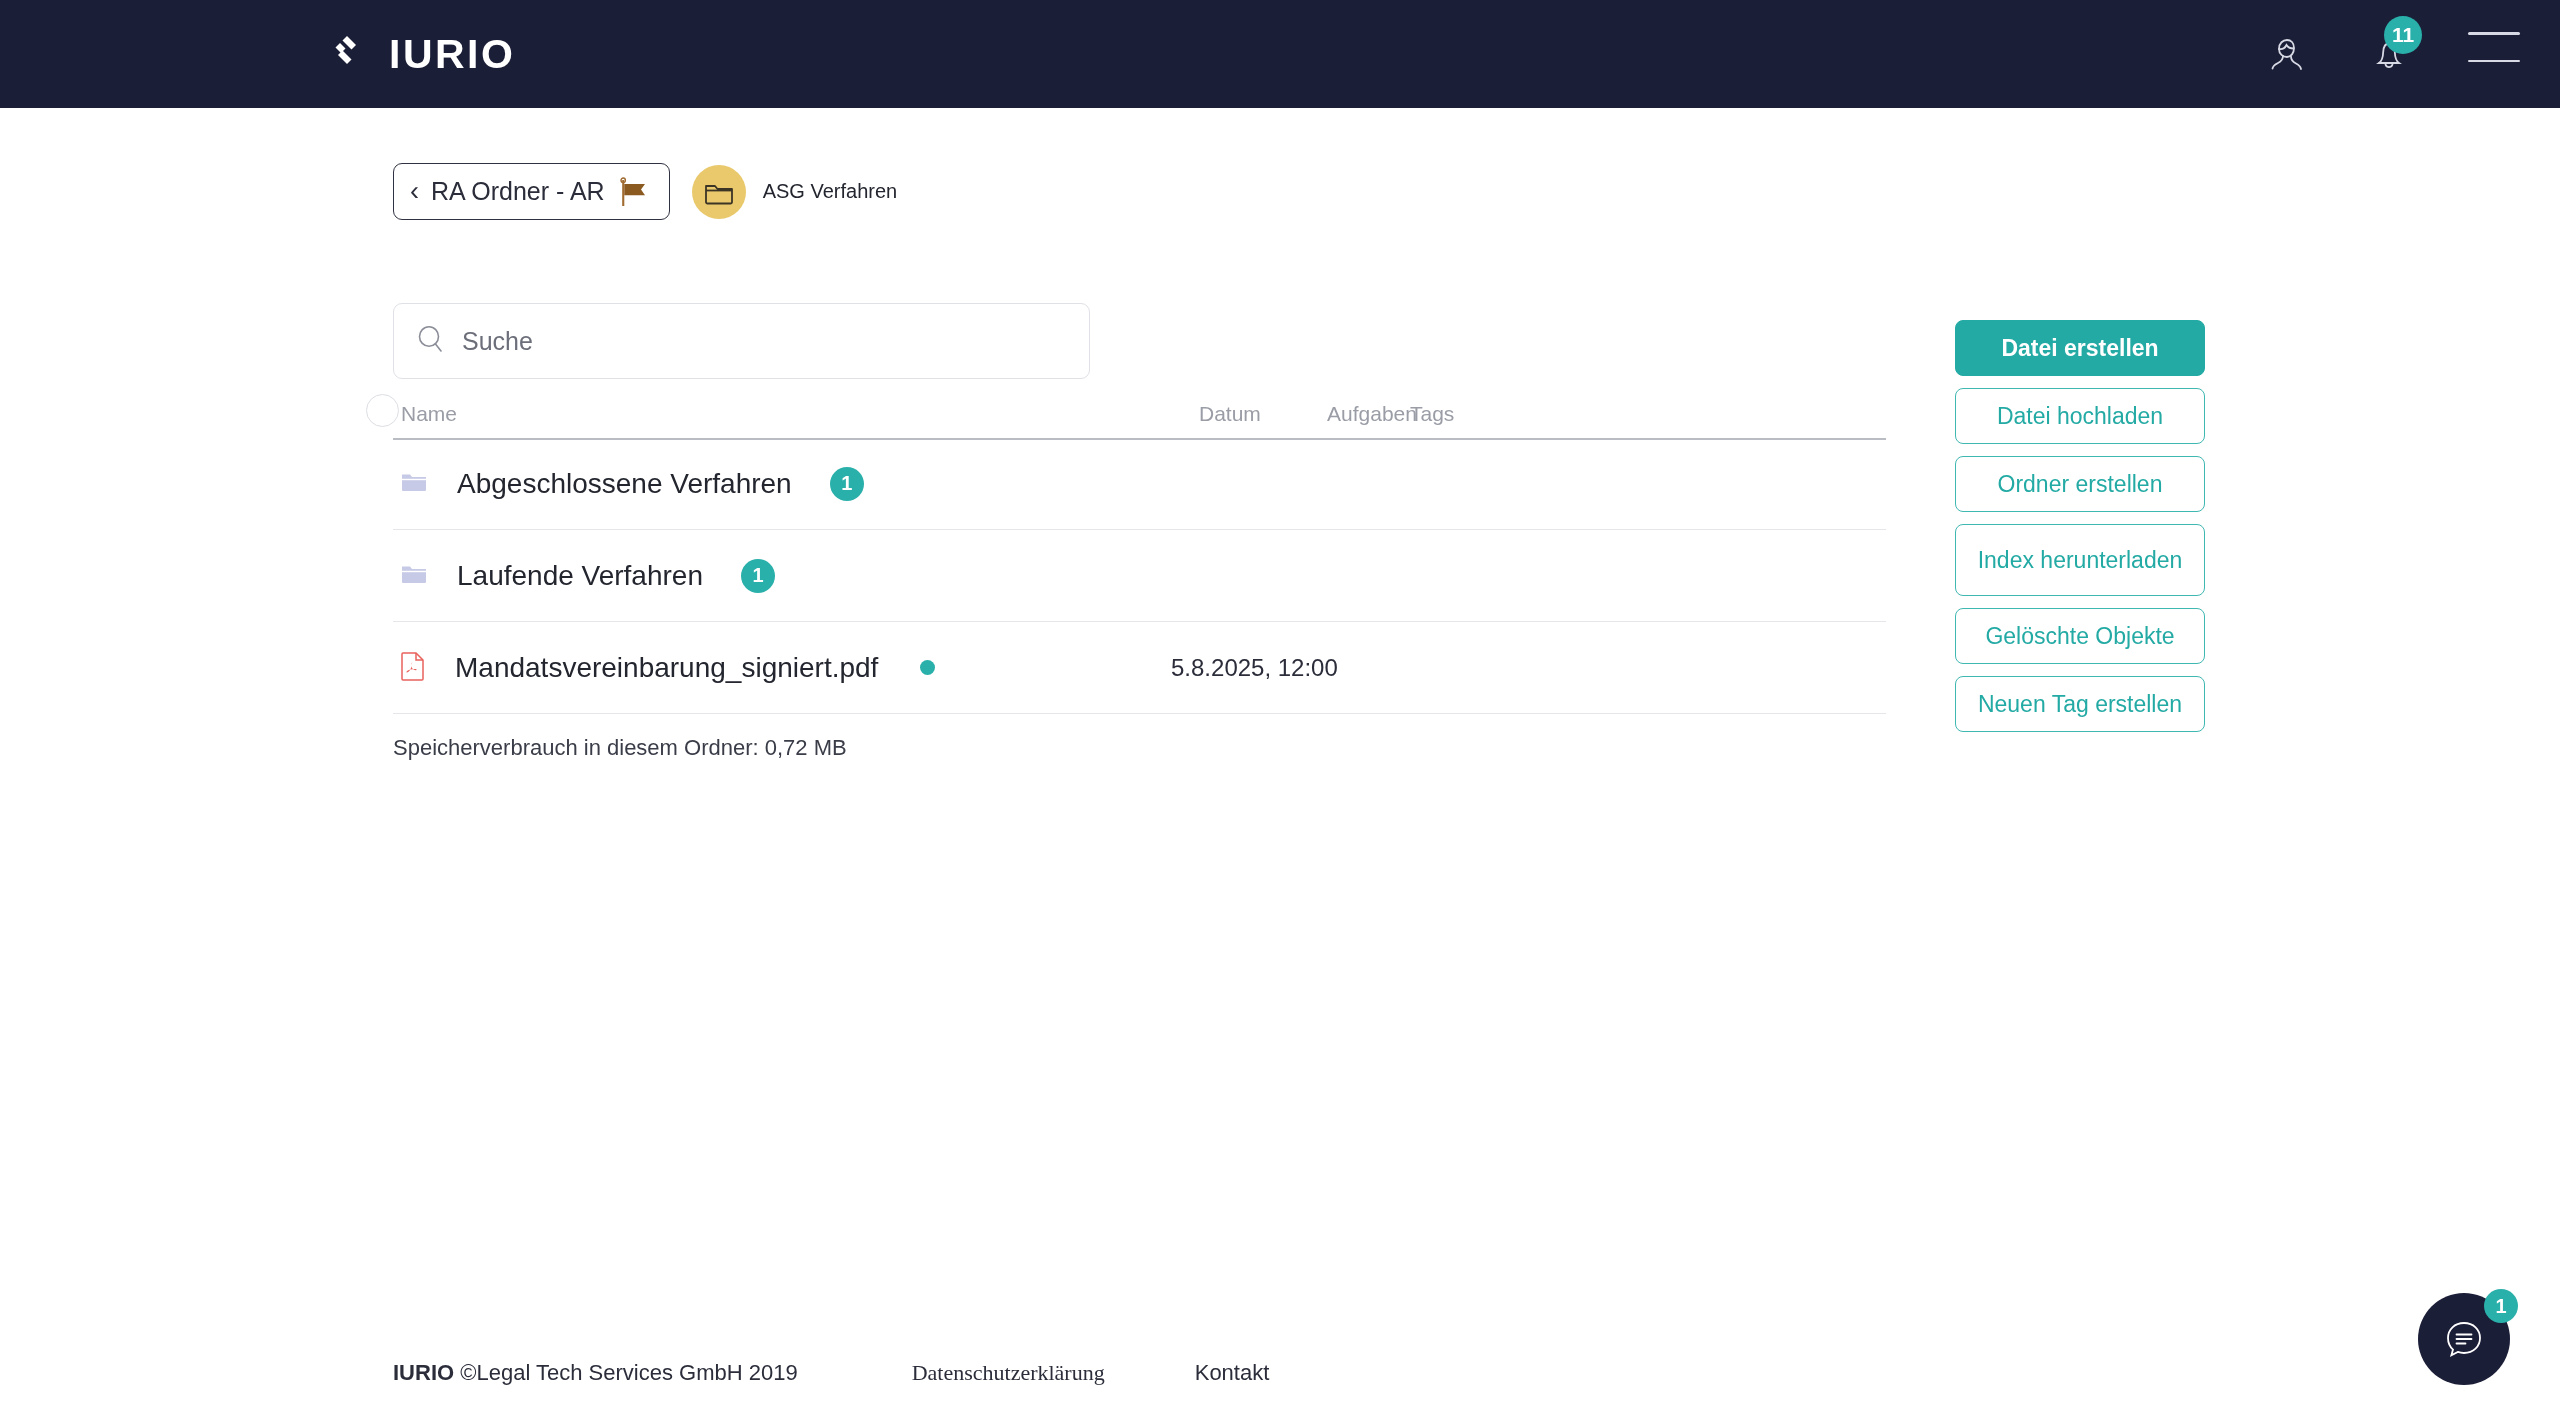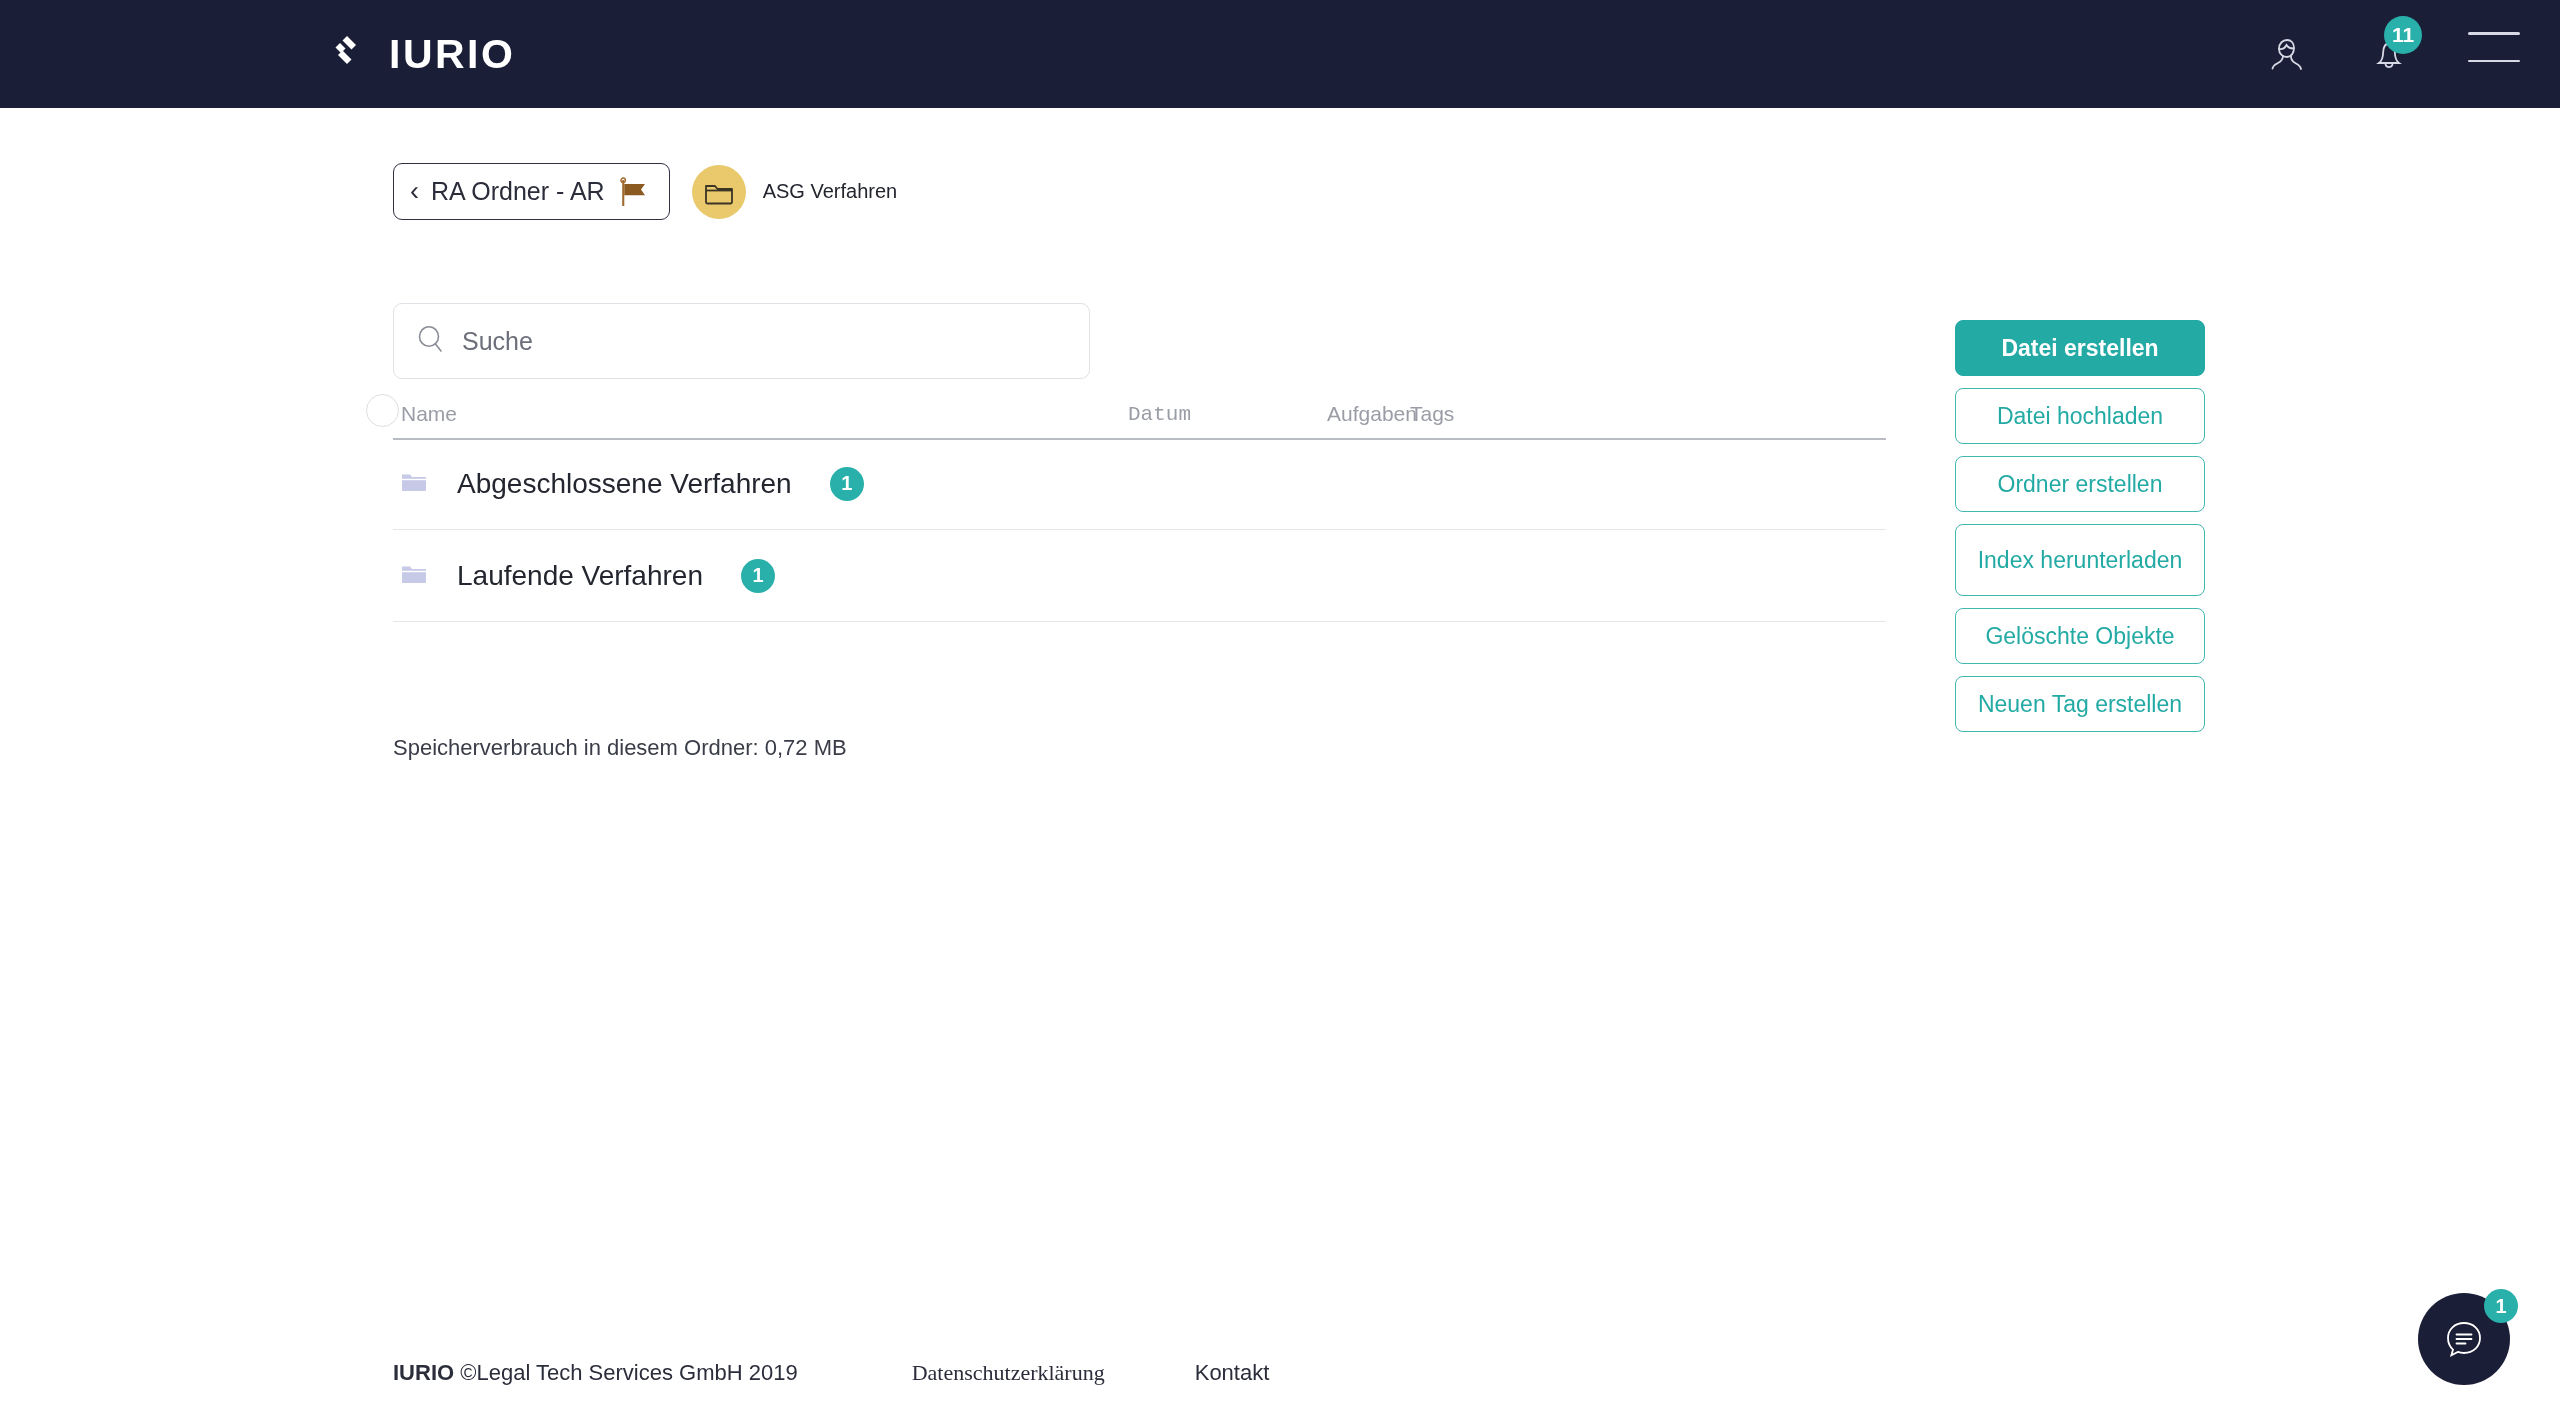--- a/index.html
+++ b/index.html
@@ -66,21 +66,21 @@
 
   .table { position: absolute; top: 390px; left: 393px; width: 1493px; }
   .thead { display: flex; align-items: center; height: 48px; position: relative; }
   .sel-circle {
     position: absolute; left: -27px; top: 4px;
     width: 33px; height: 33px; border-radius: 50%;
     border: 1.7px solid #dcdee3; background: #fff; cursor: pointer;
   }
   .th { font-size: 21px; color: #9a9da6; }
   .th.name   { position: absolute; left: 8px; }
-  .th.datum  { position: absolute; left: 735px; font-family: Liberation Mono, monospace; }
+  .th.datum  { position: absolute; left: 806px; }
   .th.aufg   { position: absolute; left: 934px; }
   .th.tags   { position: absolute; left: 1017px; }
   .thead-rule { position: absolute; top: 48px; left: 0; width: 1493px; height: 1.5px; background: #b9bcc3; }
 
   .row {
     position: relative; height: 92px;
     display: flex; align-items: center;
     border-bottom: 1.4px solid #e4e6ea;
     cursor: pointer;
   }
@@ -240,20 +240,34 @@
             <path d="M1 3.5 h8 l2 2.5 h14 v13 a1 1 0 0 1 -1 1 H2 a1 1 0 0 1 -1 -1 Z" fill="#c7cae6"></path>
             <path d="M1 8.5 h24" stroke="#ffffff" stroke-width="1.4"></path>
           </svg>
         </span>
         <span class="row-label">Laufende Verfahren</span>
         <span class="badge-count">1</span>
       </span>
       <span class="cell-date"></span>
     </div>
 
+    <div class="row">
+      <span class="cell-name">
+        <span>
+          <svg width="24" height="30" viewBox="0 0 24 30">
+            <path d="M2 2 h13 l7 7 v19 a1 1 0 0 1 -1 1 H2 a1 1 0 0 1 -1 -1 V3 a1 1 0 0 1 1 -1 z" fill="#fff" stroke="#e8625c" stroke-width="1.5"></path>
+            <path d="M15 2 v7 h7" fill="none" stroke="#e8625c" stroke-width="1.5"></path>
+            <path d="M11.7 11.5 c-1.2 0 -1.7 1 -1.4 2.4 c0.3 1.5 -0.4 4 -1.6 5.6 c-1.2 1.6 -2.8 2.4 -3.2 1.7 c-0.4 -0.8 1.6 -1.9 4.2 -2.6 c2.6 -0.7 5.4 -0.9 5.9 -0.1 c0.4 0.7 -1.3 1 -2.9 0.2 c-1.6 -0.8 -2.5 -2.7 -2.4 -4.6 c0.1 -1.6 0.6 -2.6 1.4 -2.6 z" fill="#e8625c"></path>
+          </svg>
+        </span>
+        <span class="row-label">Mandatsvereinbarung_signiert.pdf</span>
+        <span class="dot-new"></span>
+      </span>
+      <span class="cell-date">5.8.2025, 12:00</span>
+    </div>
   </div>
 
   <div class="storage-note">Speicherverbrauch in diesem Ordner: 0,72 MB</div>
 
   <div class="actions">
     <div class="btn primary">Datei erstellen</div>
     <div class="btn ghost">Datei hochladen</div>
     <div class="btn ghost">Ordner erstellen</div>
     <div class="btn ghost tall">Index herunterladen</div>
     <div class="btn ghost">Gelöschte Objekte</div>

